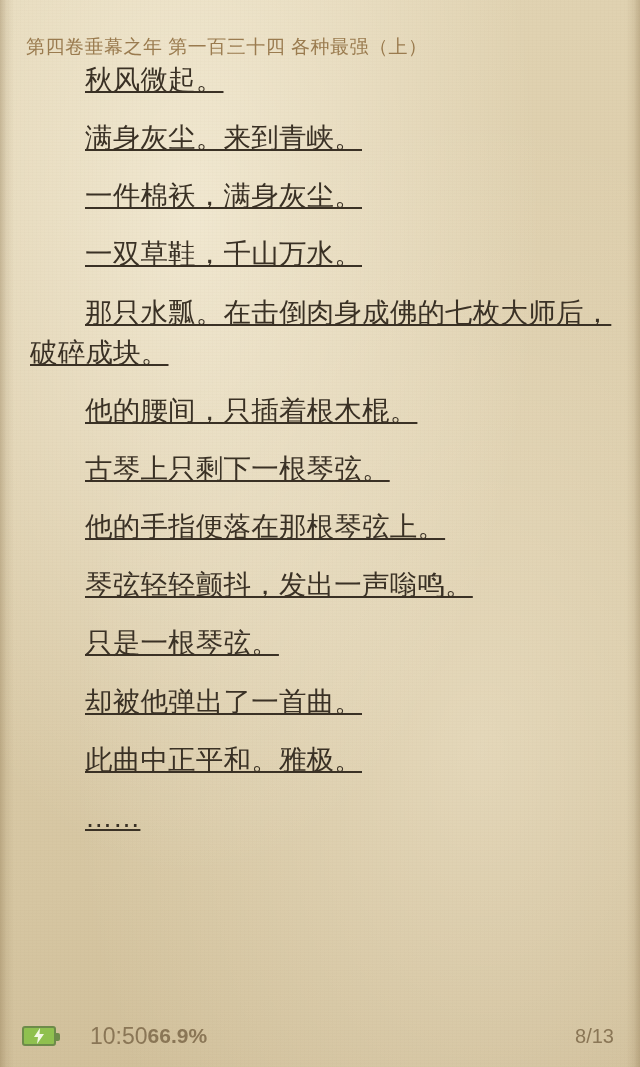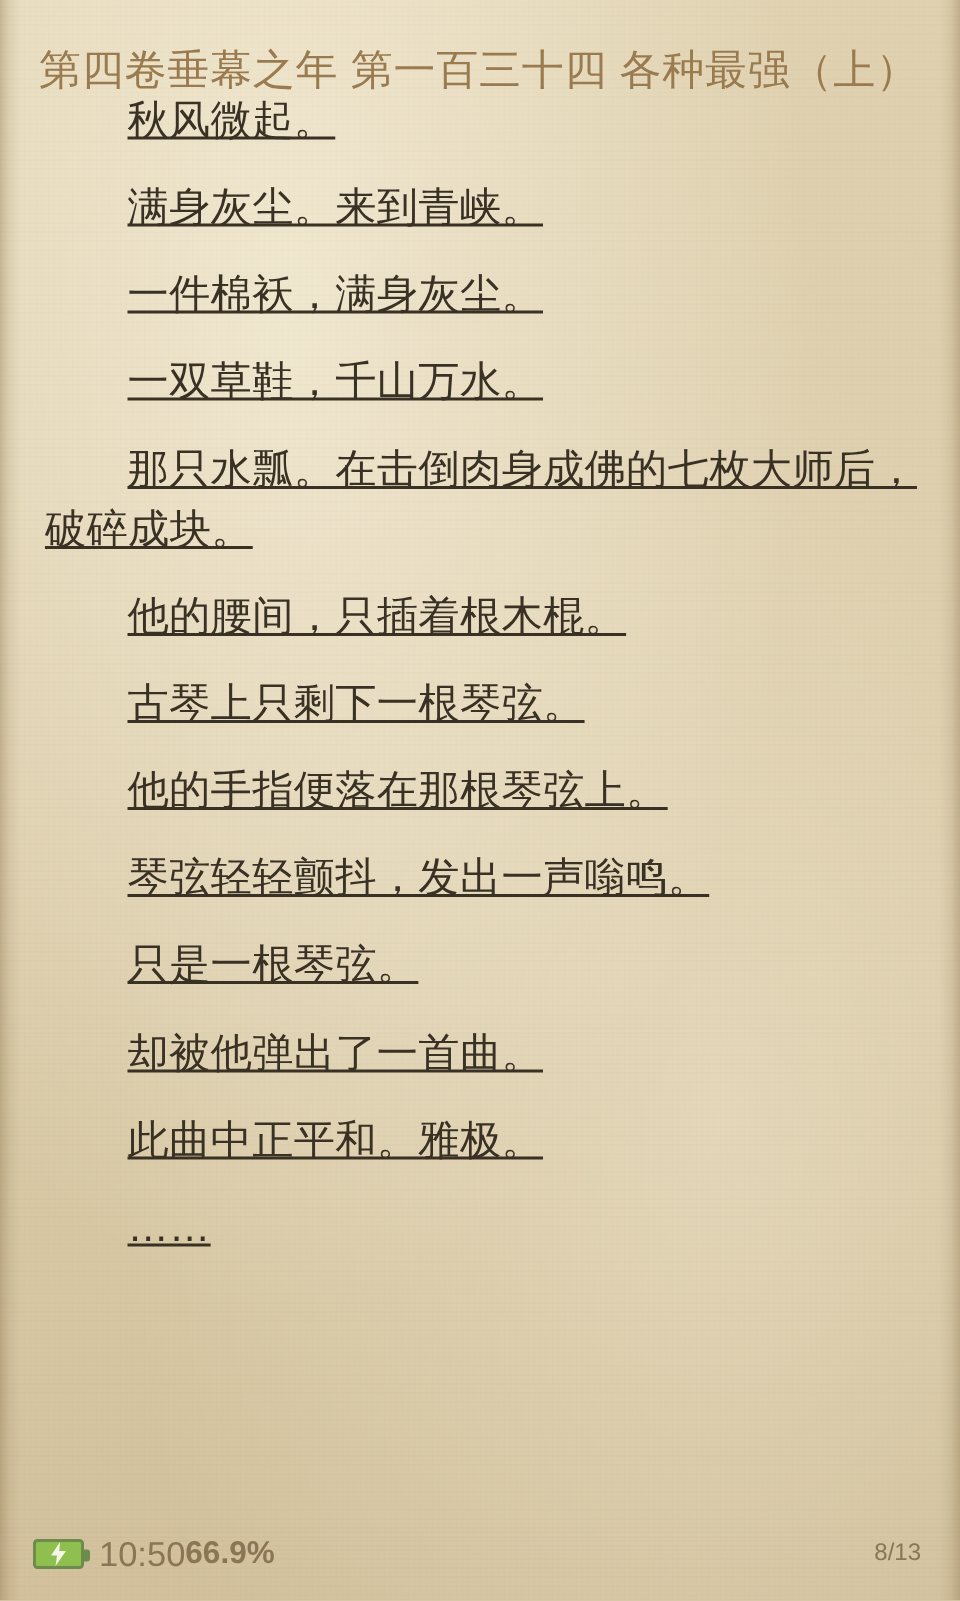--- a/index.html
+++ b/index.html
@@ -55,21 +55,21 @@
     right: 0;
     height: 54px;
     display: flex;
     align-items: center;
     padding-left: 26px;
     padding-right: 20px;
     box-sizing: border-box;
   }
   .chapter-title {
     color: #9a7b4f;
-    font-size: 28px;
+    font-size: 19px;
     letter-spacing: 0.5px;
     white-space: nowrap;
     overflow: hidden;
     text-overflow: ellipsis;
     margin-top: 40px;
   }
   .content {
     position: absolute;
     top: 60px;
     left: 30px;
@@ -122,34 +122,35 @@
     position: absolute;
     right: -6px;
     top: 5px;
     width: 4px;
     height: 8px;
     background: #6d8b4a;
     border-radius: 0 2px 2px 0;
   }
   .footer-time, .footer-progress, .footer-pages {
     color: #8c7category;
+    margin-left: 24px;
   }
   .footer-time {
     font-size: 23px;
     color: #8a7656;
   }
   .footer-center {
     flex: 1 1 auto;
     font-size: 21px;
     color: #8a7656;
     font-weight: bold;
   }
   .footer-right {
     flex: 0 0 auto;
-    font-size: 16px;
+    font-size: 20px;
     color: #8a7656;
   }
 </style>
 </head>
 <body>
 
 <div class="reader">
   <div class="grain"></div>
   <div class="edge-left"></div>
   <div class="edge-right"></div>

